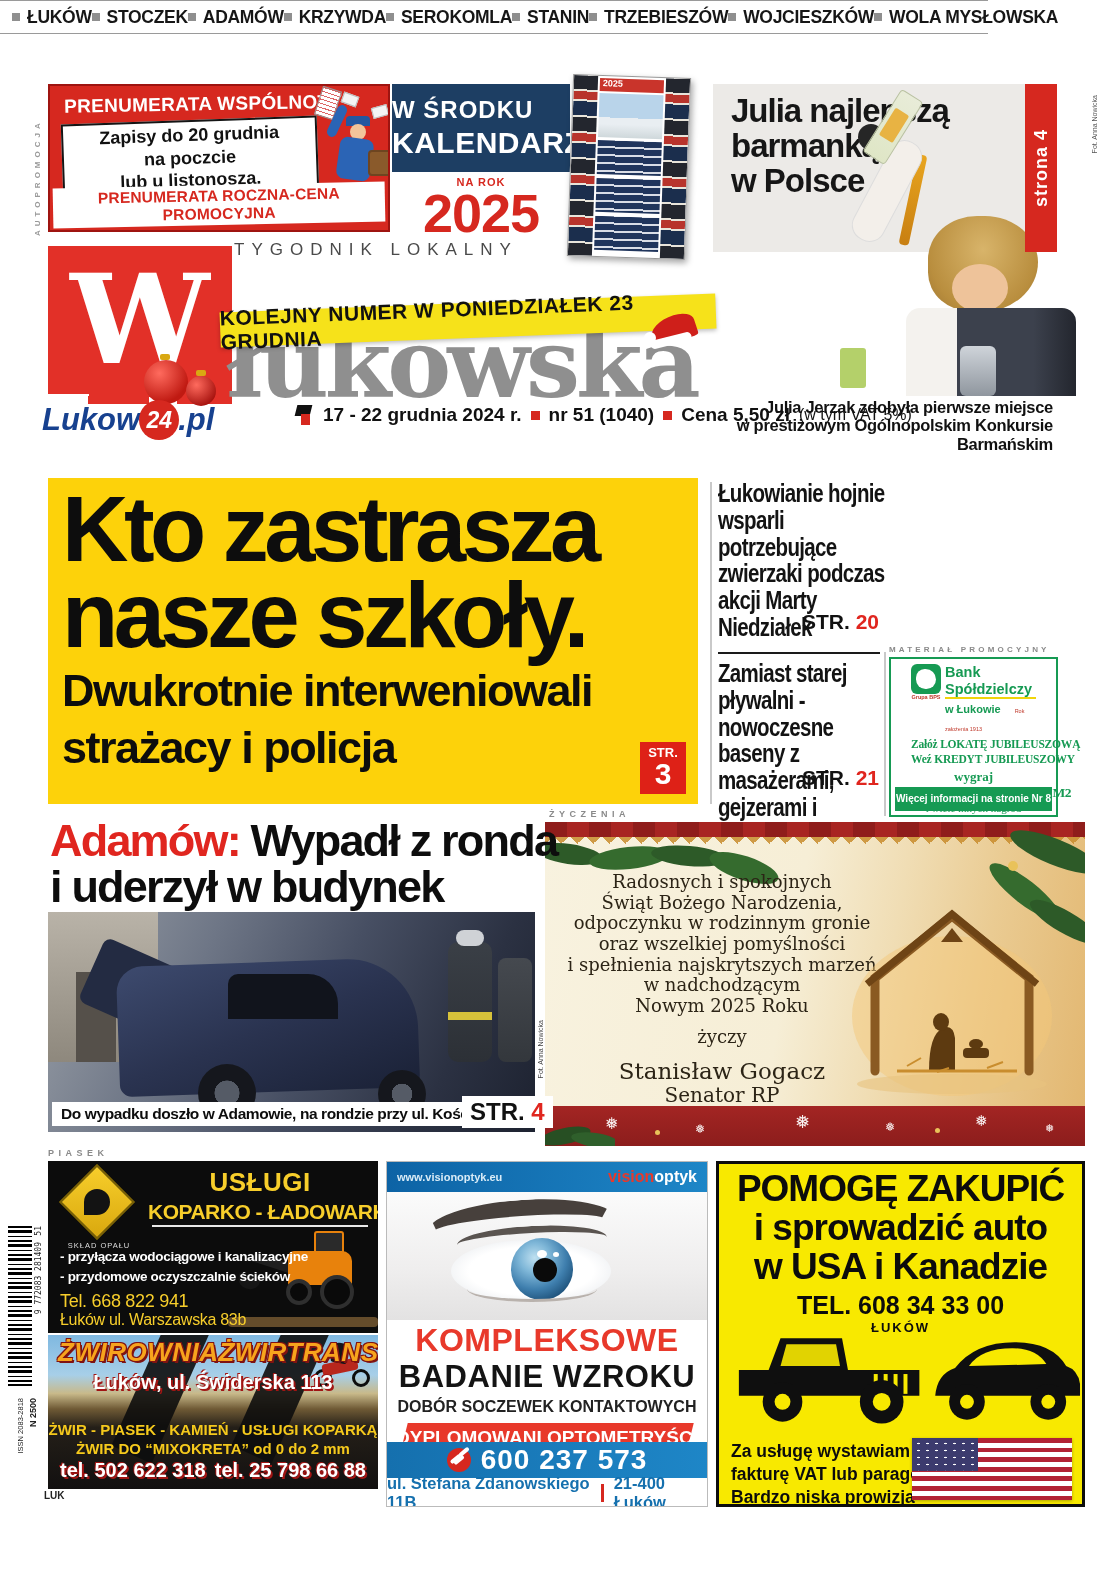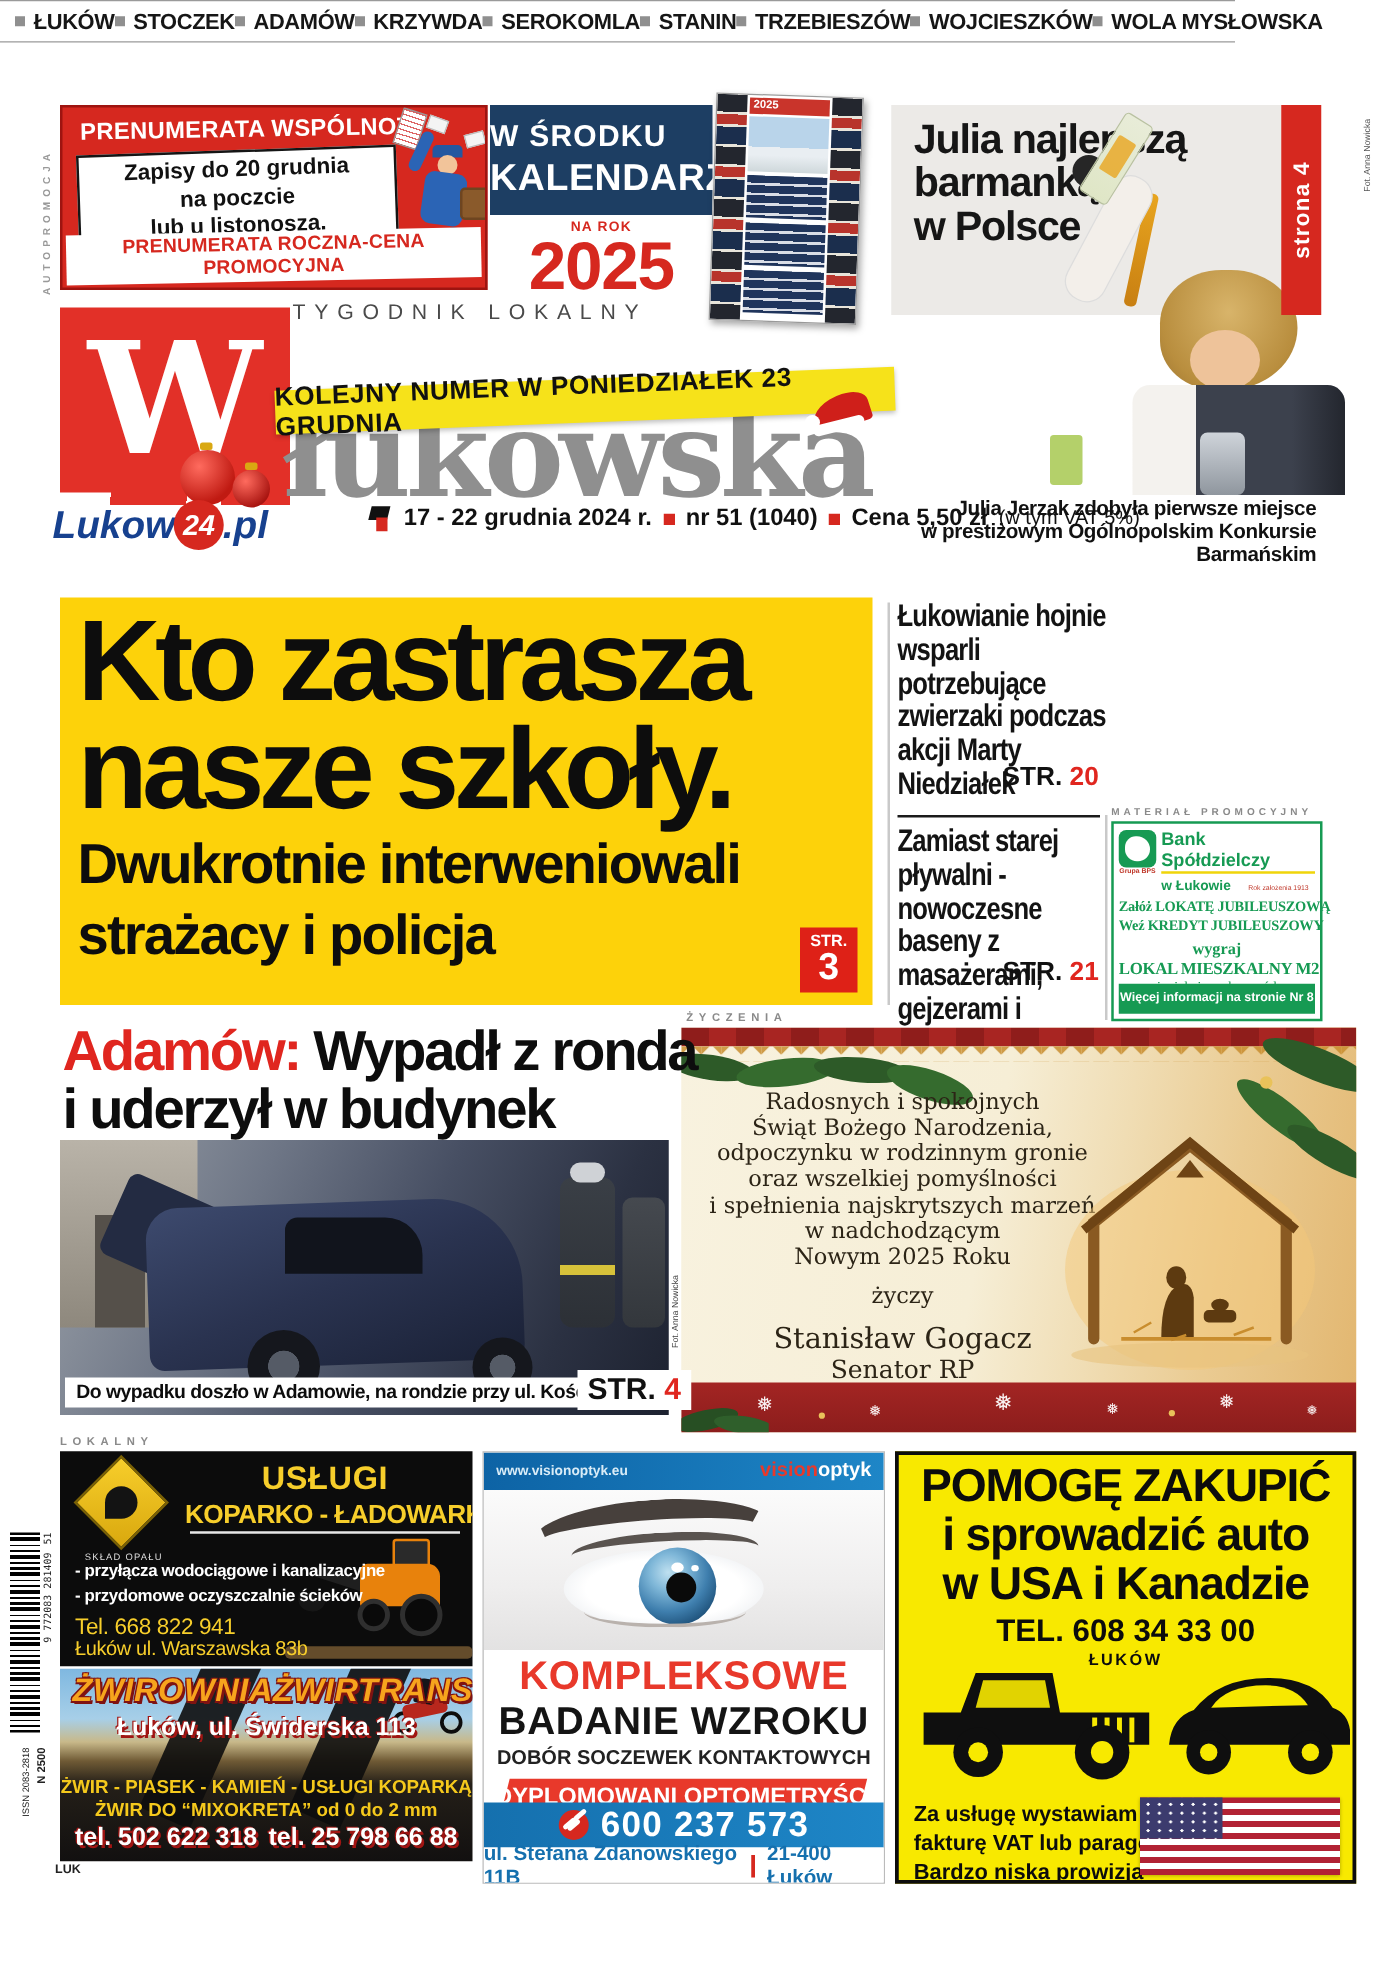--- a/index.html
+++ b/index.html
@@ -100,21 +100,21 @@
   .teaser{width:205px;transform:scaleX(0.82);transform-origin:left top;font-size:25px;font-weight:900;letter-spacing:-0.8px;line-height:1.07;color:#131313;}
   #story1{left:718px;top:480px;}
   #story2{left:718px;top:660px;}
   .pref{font-weight:900;font-size:21px;white-space:nowrap;}
   .pref .pl{color:#111;} .pref .pn{color:#e0261f;}
   #s1ref{left:775px;top:610px;width:104px;text-align:right;}
   #s2ref{left:775px;top:766px;width:104px;text-align:right;}
   #hline1{left:718px;top:652px;width:162px;height:2px;background:#1a1a1a;}
   #vline2{left:884px;top:652px;width:1.5px;height:164px;background:#c9c9c9;}
   #bank-kicker{left:889px;top:645px;font-size:8px;letter-spacing:3.2px;color:#8a8a8a;font-weight:bold;white-space:nowrap;}
-  #bank{left:889px;top:657px;width:169px;height:160px;border:2.5px solid #169a53;background:#fff;padding:5px 4px 0;text-align:center;font-family:"Liberation Serif",serif;}
+  #bank{left:889px;top:657px;width:169px;height:160px;border:2.5px solid #169a53;background:#fff;padding:5px 20px 0;text-align:center;font-family:"Liberation Serif",serif;}
   .bank-row{display:flex;gap:4px;align-items:flex-start;text-align:left;}
   .bank-logo{width:30px;height:30px;background:#169a53;border-radius:6px;position:relative;flex:0 0 auto;}
   .bl-in{position:absolute;inset:5px;background:#fff;border-radius:45% 55% 50% 50%;}
   .bank-logo-label{font-size:5.5px;color:#c0392b;text-align:center;font-weight:bold;font-family:"Liberation Sans",sans-serif;}
   .bank-name{font-size:14.5px;font-weight:bold;color:#169a53;font-family:"Liberation Sans",sans-serif;border-bottom:2.5px solid #f0d50a;display:inline-block;line-height:1.15;}
   .bank-city{font-size:11px;font-weight:bold;color:#169a53;font-family:"Liberation Sans",sans-serif;}
   .bank-note{font-size:5.5px;color:#c0392b;font-family:"Liberation Sans",sans-serif;margin-left:10px;}
   .bank-l12{font-size:11.5px;font-weight:bold;color:#169a53;margin-top:3px;letter-spacing:-0.2px;white-space:nowrap;}
   .bank-l3{font-size:13px;font-weight:bold;color:#169a53;margin-top:4px;}
   .bank-l4{font-size:13.5px;font-weight:bold;color:#169a53;letter-spacing:-0.3px;white-space:nowrap;}
@@ -506,21 +506,21 @@
       <span class="w-flake" style="left:500px;top:16px;font-size:11px;">❅</span>
       <i class="w-dot" style="left:110px;top:24px;"></i>
       <i class="w-dot" style="left:390px;top:22px;"></i>
       <svg width="70" height="36" style="position:absolute;left:0;bottom:0;">
         <ellipse cx="20" cy="26" rx="26" ry="8" fill="#274f23" transform="rotate(-12 20 26)"></ellipse>
         <ellipse cx="50" cy="30" rx="24" ry="7" fill="#2f5f2b" transform="rotate(8 50 30)"></ellipse>
       </svg>
     </div>
   </div>
 
-  <div id="reklama-kicker" class="abs kick">LOKALNY</div>
+  <div id="reklama-kicker" class="abs kick">PIASEK</div>
 
   <div id="barcode" class="abs">
     <div class="bc-bars"></div>
     <div class="bc-num vtext">9 772083 281409</div>
     <div class="bc-tail vtext">51</div>
   </div>
   <div id="issn1" class="abs vtext">N 2500</div>
   <div id="issn2" class="abs vtext">ISSN 2083-2818</div>
   <div id="luk" class="abs">LUK</div>
 

